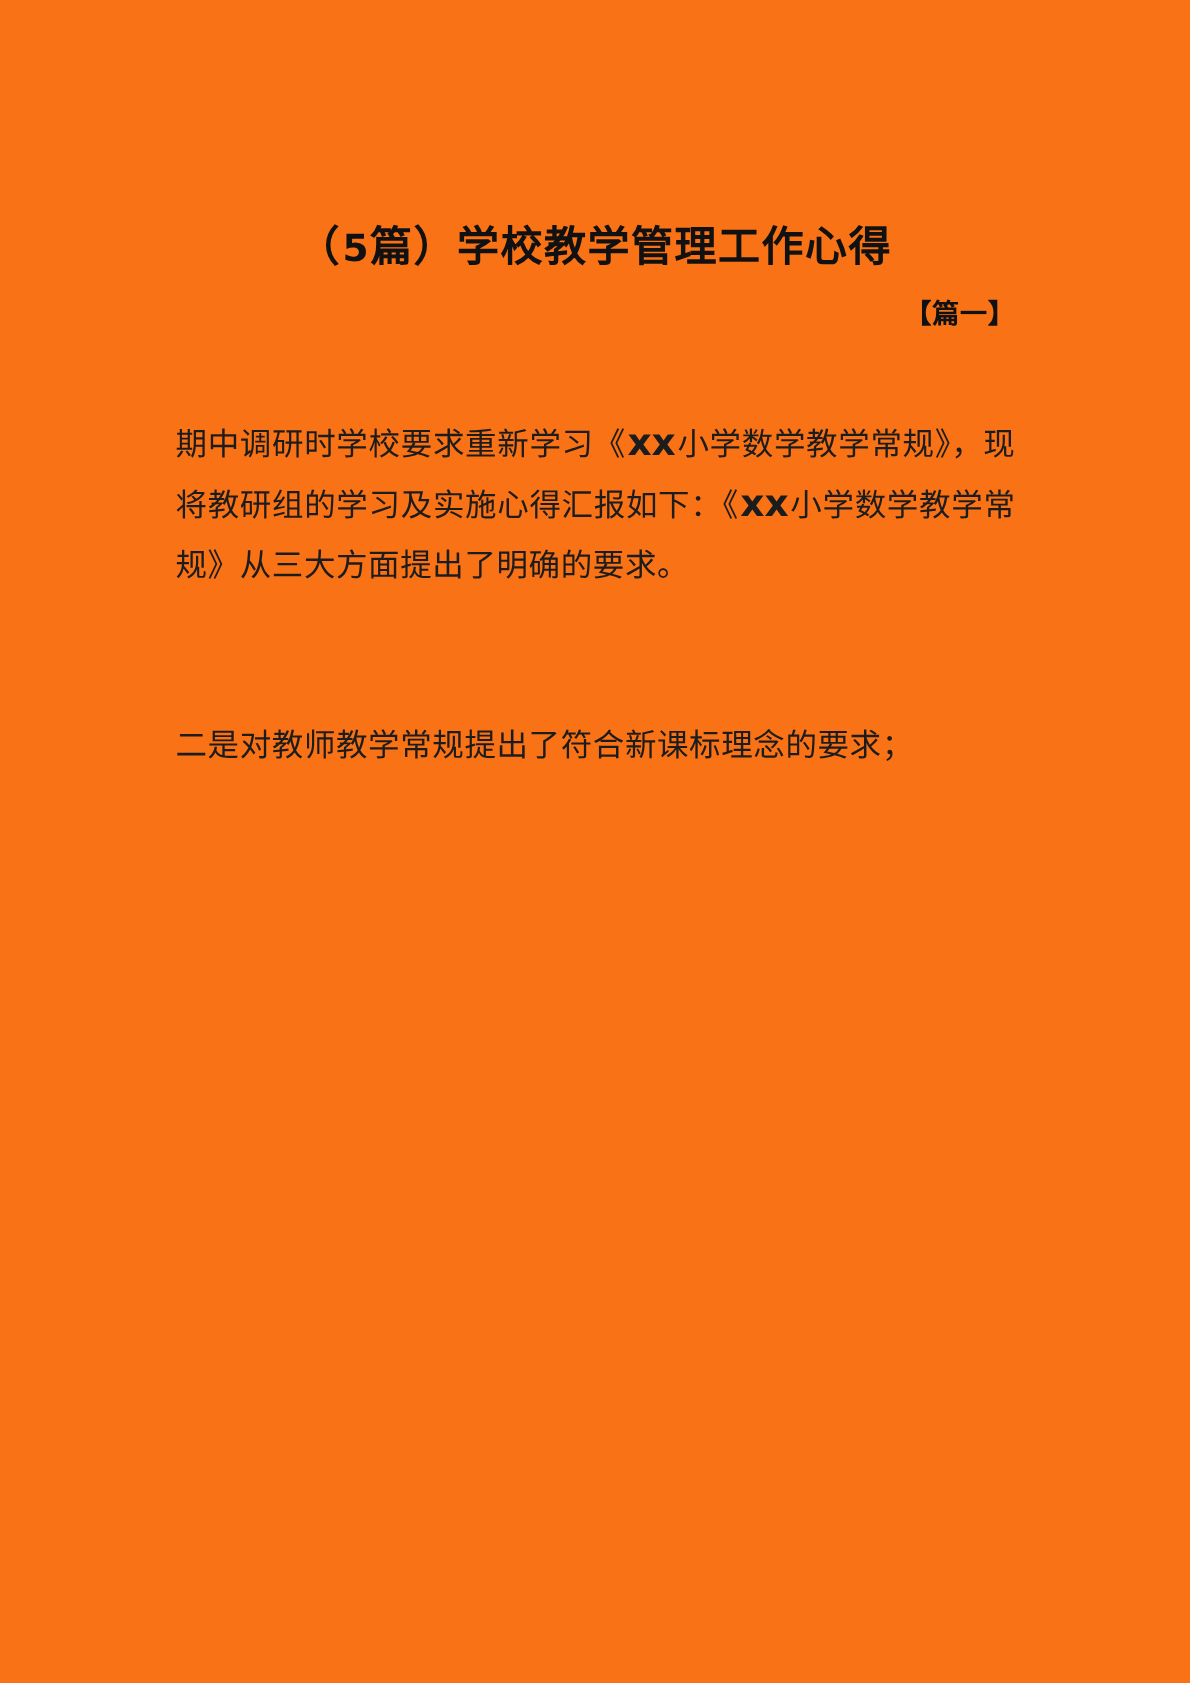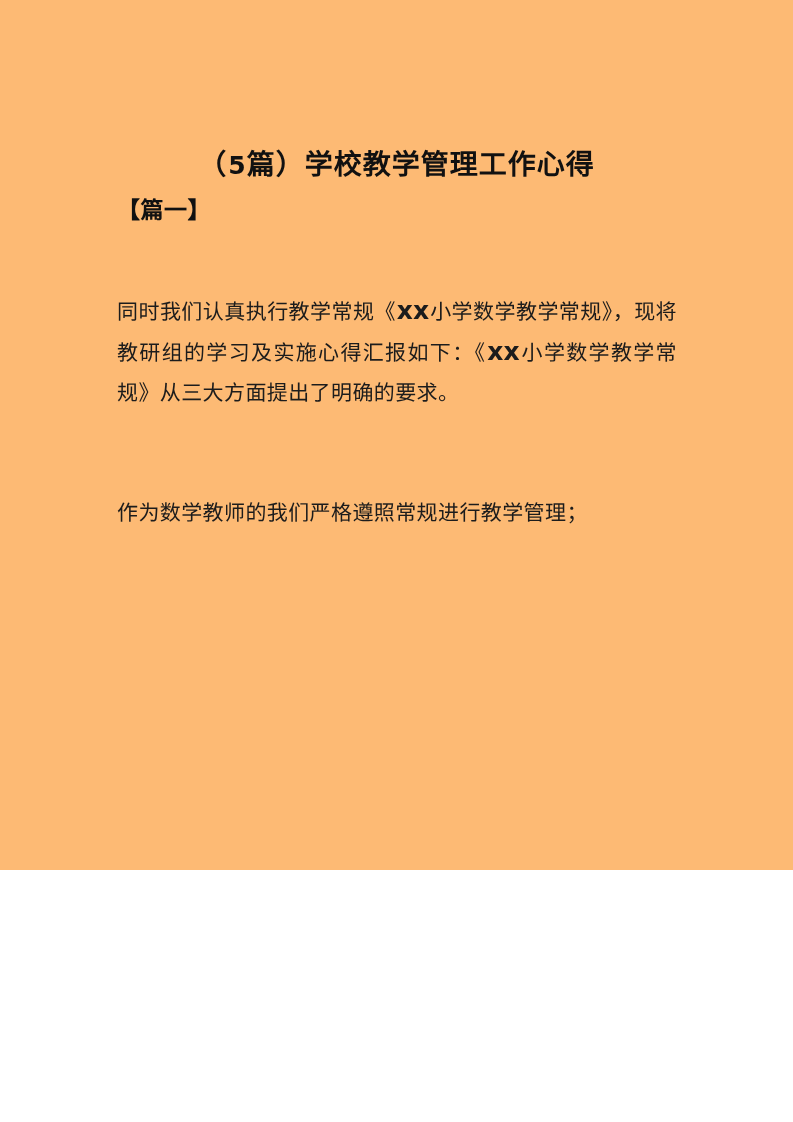--- a/index.html
+++ b/index.html
@@ -5,23 +5,23 @@
 <style>
   html, body {
     margin: 0;
     padding: 0;
     background: #ffffff;
   }
 
   .page {
     position: relative;
     width: 793px;
-    height: 870px;
+    height: 1122px;
     margin: 0 auto;
-    background: #fdba74;
+    background: #f97316;
     overflow: hidden;
     font-family: "DejaVu Serif", "Liberation Serif", serif;
     color: #1a1a1a;
     -webkit-font-smoothing: antialiased;
   }
 
   
   .doc-title {
     position: absolute;
     top: 126px;
@@ -44,26 +44,27 @@
 
   
   .content {
     position: absolute;
     top: 195px;
     left: 117px;
     width: 560px;
   }
 
   .section-heading {
-    font-size: 23px;
+    font-size: 18px;
     line-height: 30px;
     letter-spacing: 0.5px;
     color: #111111;
-    margin: 0 0 16px 0;
+    margin: 0 0 0 0;
     font-weight: 600;
+    text-align: right;
   }
 
   .para {
     font-size: 21px;
     line-height: 40px;
     letter-spacing: 0.4px;
     color: #1c1c1c;
     margin: 0;
     text-align: justify;
     text-justify: inter-ideograph;
@@ -91,30 +92,30 @@
     <span>（</span><span class="latin-bold">5</span><span>篇）</span><span>学校教学管理工作心得</span>
   </h1>
 
   <div class="content">
 
     <div class="section-heading">【篇一】</div>
 
     <div class="gap-after-heading"></div>
 
     <p class="para">
-      <span>同时我们认真执行教学常规《</span><span class="latin-bold">xx</span><span>小学数学教学常规》，现将教研组的学习及实施心得汇报如下：《</span><span class="latin-bold">xx</span><span>小学数学教学常规》从三大方面提出了明确的要求。</span>
+      <span>期中调研时学校要求重新学习《</span><span class="latin-bold">xx</span><span>小学数学教学常规》，现将教研组的学习及实施心得汇报如下：《</span><span class="latin-bold">xx</span><span>小学数学教学常规》从三大方面提出了明确的要求。</span>
     </p>
 
     <div class="gap-para"></div>
 
 
     <div class="gap-para"></div>
 
     <p class="para">
-      <span>作为数学教师的我们严格遵照常规进行教学管理；</span>
+      <span>二是对教师教学常规提出了符合新课标理念的要求；</span>
     </p>
 
     <div class="gap-para"></div>
 
 
     <div class="gap-para"></div>
 
 
   </div>
 

